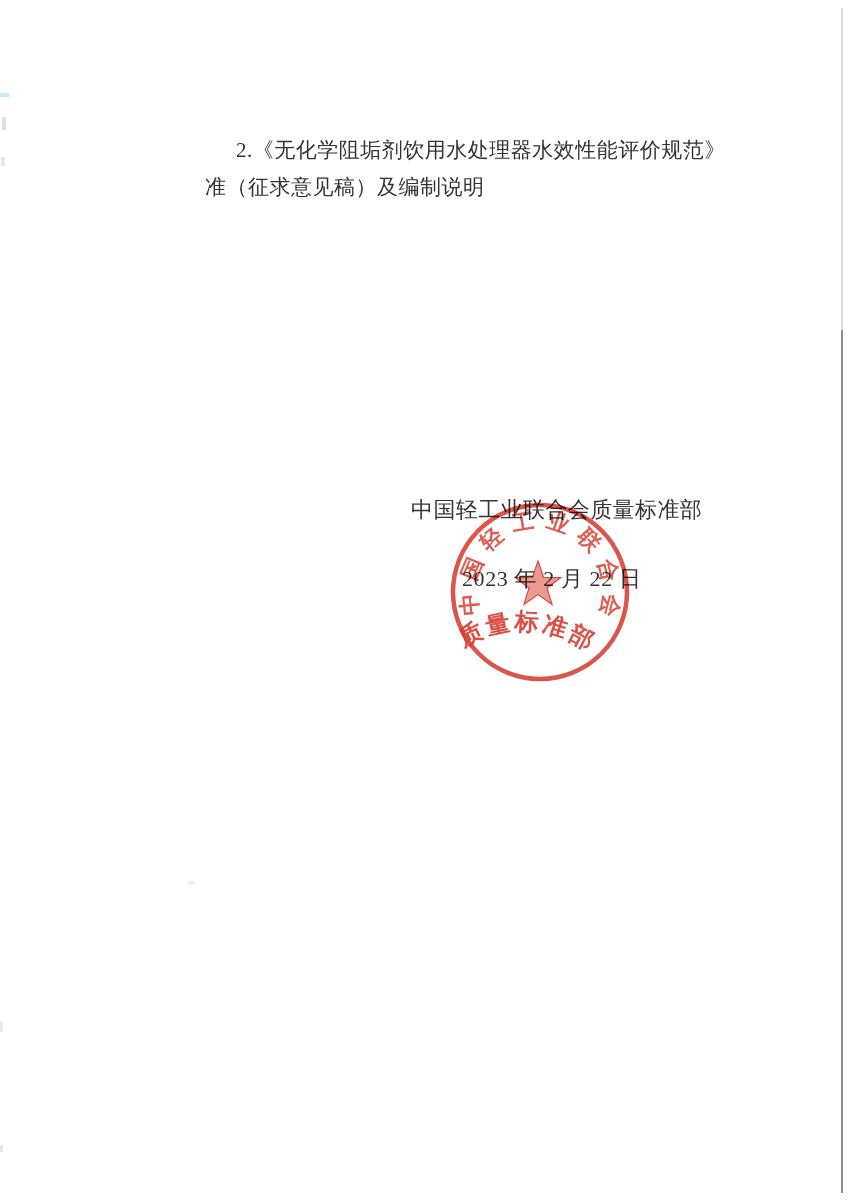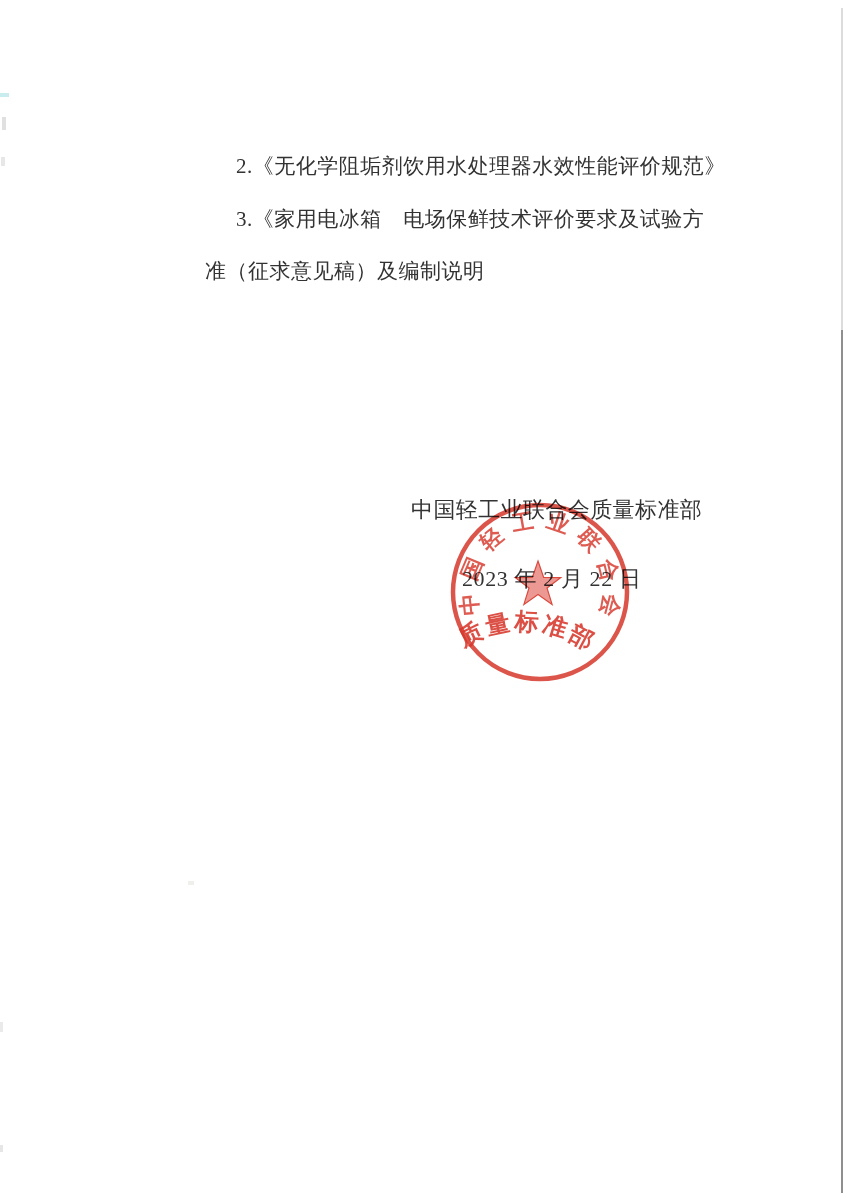--- a/index.html
+++ b/index.html
@@ -23,21 +23,20 @@
     top: 132px;
     width: 530px;
   }
   .doc-line {
     height: 36.6px;
     line-height: 36.6px;
     font-size: 21px;
     letter-spacing: 0.5px;
     white-space: nowrap;
     color: #333333;
-    margin-top: 16px;
   }
   .doc-line.indent { padding-left: 31px; }
   
   .sig-org {
     position: absolute;
     left: 411px;
     top: 498px;
     font-size: 22px;
     letter-spacing: 0.4px;
     line-height: 24px;
@@ -104,21 +103,20 @@
   .edge-line-top    { left: 841px; top: 8px;   width: 2px; height: 322px; background: #dcdcdc; }
   .edge-line-bottom { left: 841px; top: 330px; width: 2px; height: 863px; background: #8f8f8f; }
 </style>
 </head>
 <body>
 
 <div class="page">
 
   <div class="attachment-list">
     <div class="doc-line indent">2.《无化学阻垢剂饮用水处理器水效性能评价规范》</div>
-    <div class="doc-line indent">3.《家用电冰箱　电场保鲜技术评价要求及试验方</div>
     <div class="doc-line">准（征求意见稿）及编制说明</div>
   </div>
 
   <div class="sig-org">中国轻工业联合会质量标准部</div>
   <div class="sig-date">2023 年 2 月 22 日</div>
 
   <svg class="stamp" viewBox="0 0 190 190" xmlns="http://www.w3.org/2000/svg">
     <circle class="ring" cx="95" cy="95" r="87"></circle>
     <path id="stamp-arc-top" d="M 39.6 127 A 64 64 0 1 1 150.4 127" fill="none"></path>
     <text class="arc-text">

